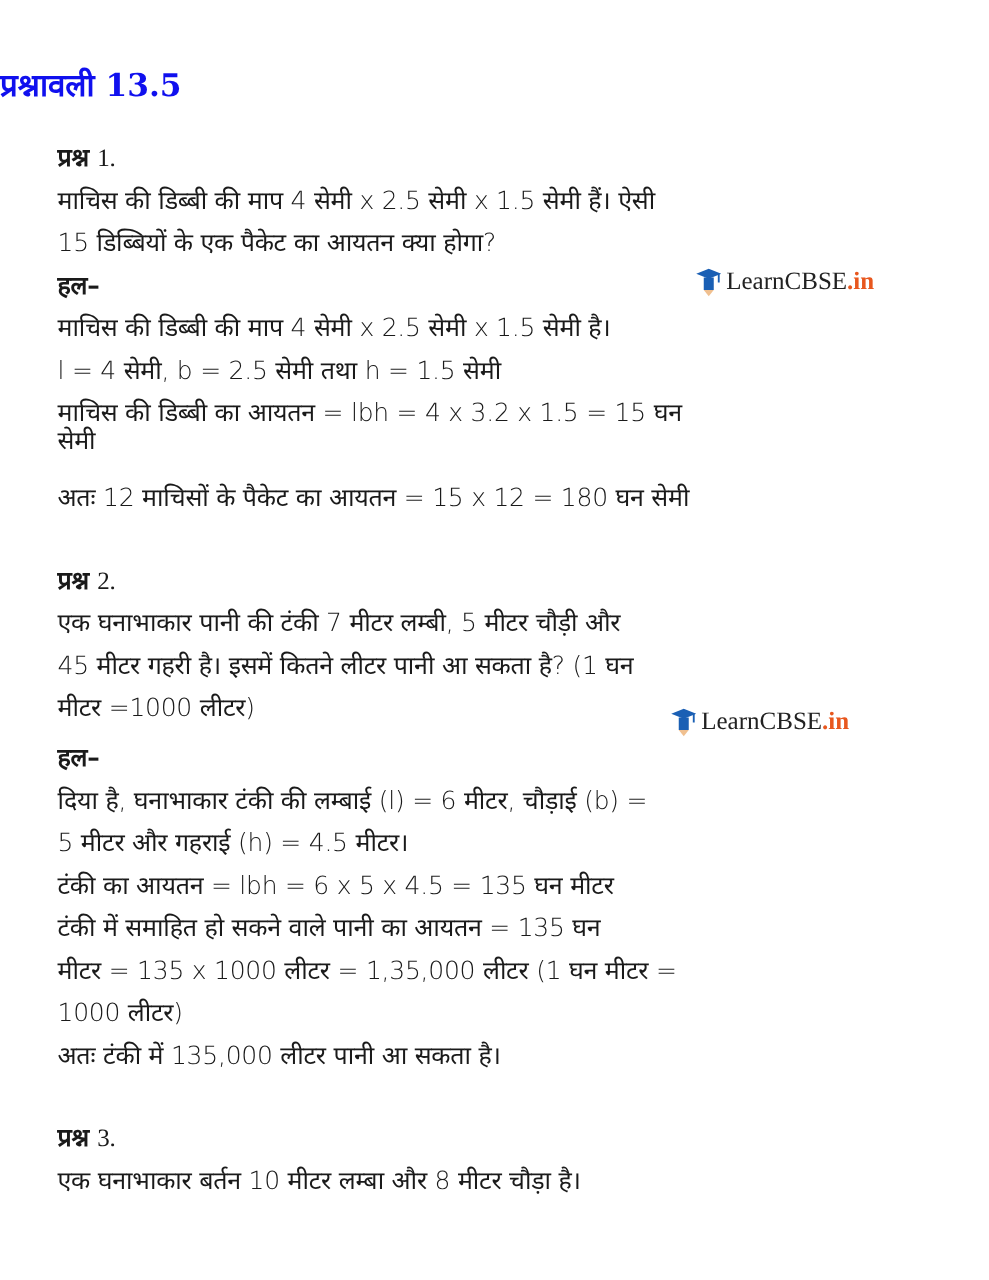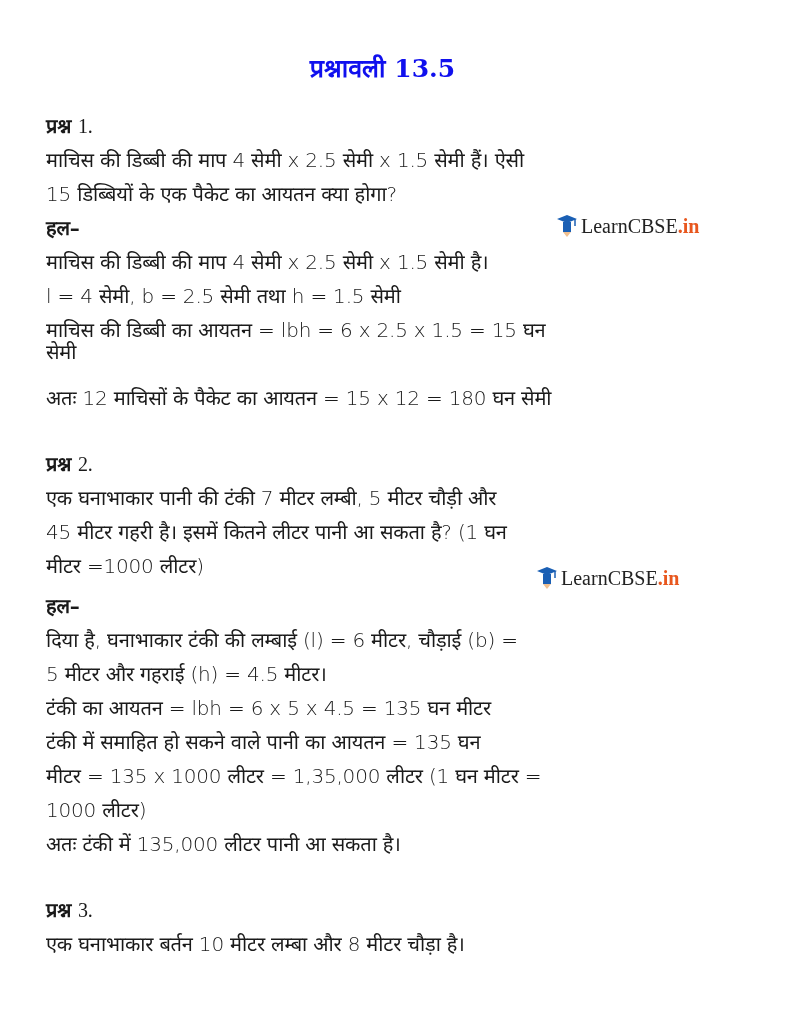--- a/index.html
+++ b/index.html
@@ -2,32 +2,32 @@
 <html><head>
 <meta charset="utf-8">
 <style>
   html, body { margin: 0; padding: 0; background: #ffffff; }
   body {
     width: 791px; height: 1024px; position: relative; overflow: hidden;
     font-family: "DejaVu Serif", "Liberation Serif", serif;
     color: #1a1a1a;
   }
   .title {
-    position: absolute; top: 50px; left: 0; width: 765px; text-align: center;
+    position: absolute; top: 50px; left: 0; width: 765px; 
     font-size: 25px; font-weight: bold; color: #1010ee;
   }
   .line {
     position: absolute; left: 46px; font-size: 20px; line-height: 32px; white-space: nowrap;
     font-family: "DejaVu Sans", "Liberation Sans", sans-serif; font-weight: 300;
     letter-spacing: -0.2px;
   }
   .heading { font-weight: bold; }
   .heading .num { font-weight: normal; font-family: "Liberation Serif", serif; }
   .logo {
-    position: absolute; display: flex; align-items: center; gap: 3px;
+    position: absolute; display: flex; align-items: flex-start; gap: 3px;
     font-family: "Liberation Serif", serif; font-size: 20px; color: #222;
   }
   .logo .in { color: #e8571e; font-weight: bold; }
   .cap { width: 22px; height: 24px; }
 </style>
 </head>
 <body>
 
 <div class="title">प्रश्नावली 13.5</div>
 
@@ -42,21 +42,21 @@
   <svg class="cap" viewBox="0 0 22 24">
     <polygon points="1,5 11,1 21,5 11,9" fill="#1a5fb4"></polygon>
     <rect x="7" y="8" width="8" height="10" fill="#1a5fb4"></rect>
     <polygon points="7,18 15,18 11,23" fill="#f0c090"></polygon>
     <line x1="19" y1="5" x2="19" y2="12" stroke="#1a5fb4" stroke-width="1.5"></line>
   </svg>
   <span><span>LearnCBSE</span><span class="in">.in</span></span>
 </div>
 <div class="line" style="top:246px">माचिस की डिब्बी की माप 4 सेमी x 2.5 सेमी x 1.5 सेमी है।</div>
 <div class="line" style="top:280px">l = 4 सेमी, b = 2.5 सेमी तथा h = 1.5 सेमी</div>
-<div class="line" style="top:314px">माचिस की डिब्बी का आयतन = lbh = 6 x 2.5 x 1.5 = 15 घन</div>
+<div class="line" style="top:314px">माचिस की डिब्बी का आयतन = lbh = 4 x 3.2 x 1.5 = 15 घन</div>
 <div class="line" style="top:336px">सेमी</div>
 <div class="line" style="top:382px">अतः 12 माचिसों के पैकेट का आयतन = 15 x 12 = 180 घन सेमी</div>
 
 <div class="line heading" style="top:448px">
   <span>प्रश्न</span>
   <span class="num">2.</span>
 </div>
 <div class="line" style="top:482px">एक घनाभाकार पानी की टंकी 7 मीटर लम्बी, 5 मीटर चौड़ी और</div>
 <div class="line" style="top:516px">45 मीटर गहरी है। इसमें कितने लीटर पानी आ सकता है? (1 घन</div>
 <div class="line" style="top:550px">मीटर =1000 लीटर)</div>

